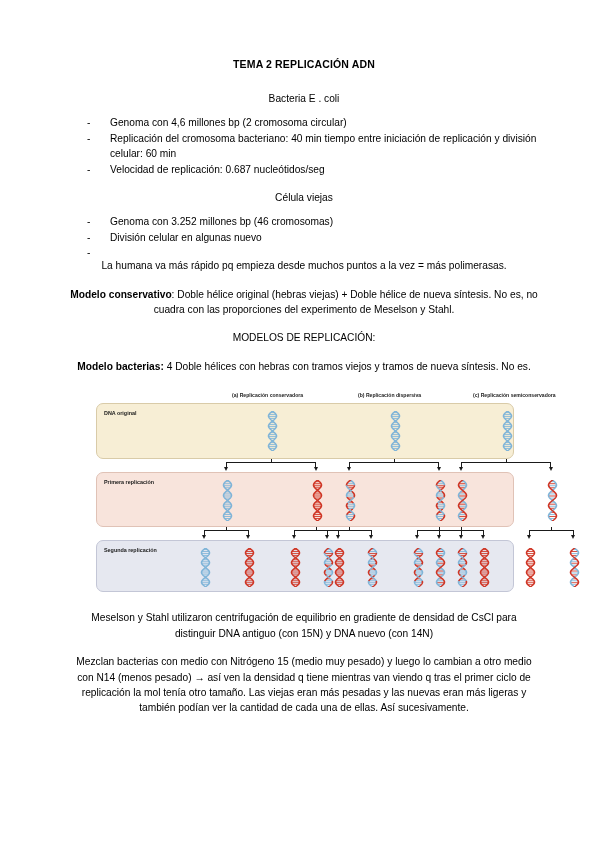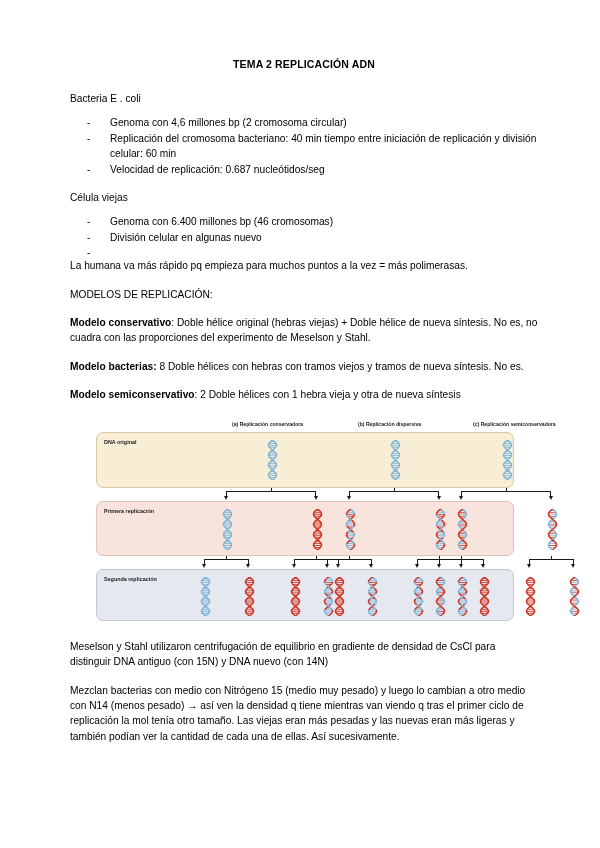--- a/index.html
+++ b/index.html
@@ -25,21 +25,21 @@
     font-size: 10.5px;
     font-weight: bold;
     text-align: center;
     margin: 0 0 21px 0;
     letter-spacing: 0.15px;
   }
   p.para {
     font-size: 10.2px;
     line-height: 15.4px;
     margin: 0 0 13px 0;
-    text-align: left;
+    text-align: center;
   }
   p.tight { margin-bottom: 9px; }
   ul.dashlist {
     list-style: none;
     margin: 0 0 13px 0;
     padding: 0;
   }
   ul.dashlist li {
     font-size: 10.2px;
     line-height: 15.4px;
@@ -170,35 +170,34 @@
 
   <ul class="dashlist">
     <li><span class="dash">-</span><span>Genoma con 4,6 millones bp (2 cromosoma circular)</span></li>
     <li><span class="dash">-</span><span>Replicación del cromosoma bacteriano: 40 min tiempo entre iniciación de replicación y división celular: 60 min</span></li>
     <li><span class="dash">-</span><span>Velocidad de replicación: 0.687 nucleótidos/seg</span></li>
   </ul>
 
   <p class="para tight">Célula viejas</p>
 
   <ul class="dashlist">
-    <li><span class="dash">-</span><span>Genoma con 6.400 millones bp (46 cromosomas)</span></li>
+    <li><span class="dash">-</span><span>Genoma con 3.252 millones bp (46 cromosomas)</span></li>
     <li><span class="dash">-</span><span>División celular en algunas nuevo</span></li>
     <li><span class="dash">-</span></li>
   </ul>
 
-  <p class="para">La humana va más rápido pq empieza para muchos puntos a la vez = más polimerasas.</p>
-
+  <p class="para">La humana va más rápido pq empieza desde muchos puntos a la vez = más polimerasas.</p>
+
+
+  <p class="para"><span class="bold">Modelo conservativo</span><span>: Doble hélice original (hebras viejas) + Doble hélice de nueva síntesis. No es, no cuadra con las proporciones del experimento de Meselson y Stahl.</span></p>
 
   <p class="para">MODELOS DE REPLICACIÓN:</p>
 
-  <p class="para"><span class="bold">Modelo conservativo</span><span>: Doble hélice original (hebras viejas) + Doble hélice de nueva síntesis. No es, no cuadra con las proporciones del experimento de Meselson y Stahl.</span></p>
-
-  <p class="para"><span class="bold">Modelo bacterias:</span><span> 8 Doble hélices con hebras con tramos viejos y tramos de nueva síntesis. No es.</span></p>
-
-  <p class="para"><span class="bold">Modelo semiconservativo</span><span>: 2 Doble hélices con 1 hebra vieja y otra de nueva síntesis</span></p>
+  <p class="para"><span class="bold">Modelo bacterias:</span><span> 4 Doble hélices con hebras con tramos viejos y tramos de nueva síntesis. No es.</span></p>
+
 
   <div class="figure">
 
     <div class="fig-headers">
       <span class="fig-col-label c1">(a)  Replicación conservadora</span>
       <span class="fig-col-label c2">(b)  Replicación dispersiva</span>
       <span class="fig-col-label c3">(c)  Replicación semiconservadora</span>
     </div>
 
     <div style="position:relative;">

